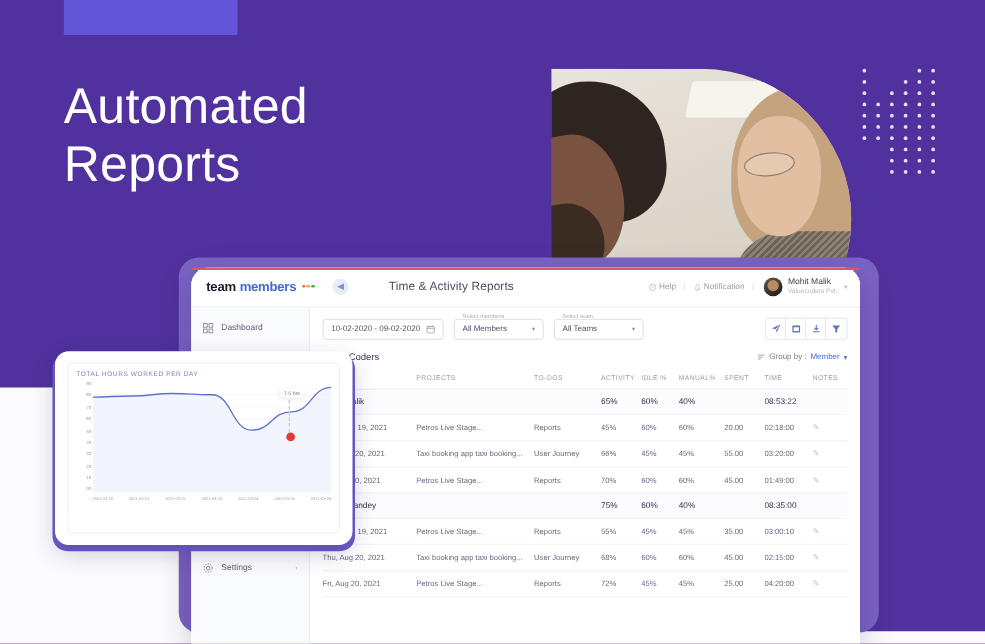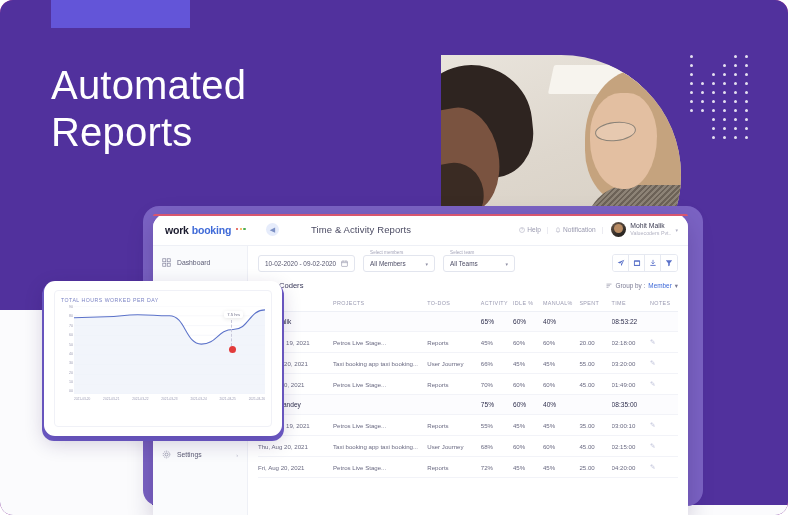--- a/index.html
+++ b/index.html
@@ -4,21 +4,21 @@
 <style>
   * { box-sizing: border-box; margin: 0; padding: 0; }
   html, body { width: 788px; height: 515px; overflow: hidden; }
   body {
     font-family: "Liberation Sans", sans-serif;
     background: #ffffff;
     position: relative;
   }
 
   
-  #stage { position: absolute; inset: 0; overflow: hidden; background:#ec4899;border-radius:13px; }
+  #stage { position: absolute; inset: 0; overflow: hidden; background:#ec4899; }
 
   .bg-purple {
     position: absolute; left: 0; top: 0; width: 788px; height: 515px;
     background: #51319d;
   }
   .bg-white-bl {
     position: absolute; left: 0; top: 310px; width: 152px; height: 205px;
     background: #fbfbfd;
   }
   .bg-white-strip {
@@ -383,22 +383,22 @@
       <i style="left: 33px; top: 81px;"></i>
       <i style="left: 44px; top: 81px;"></i>
       <i style="left: 55px; top: 81px;"></i>
     </div>
 
   <div class="dash-shadow"></div>
   <div class="dash">
 
     <div class="dash-top">
       <div class="brand">
-        <span class="w">work</span>
-          <span class="s">booking</span>
+        <span class="w">team</span>
+          <span class="s">members</span>
         <span class="dots3">
           <b style="background:#e0483c"></b>
             <b style="background:#f2a93b"></b>
             <b style="background:#4caf50"></b>
         </span>
       </div>
       <div class="collapse-btn">◀</div>
       <div class="dash-title">Time &amp; Activity Reports</div>
 
       <div class="top-right">

